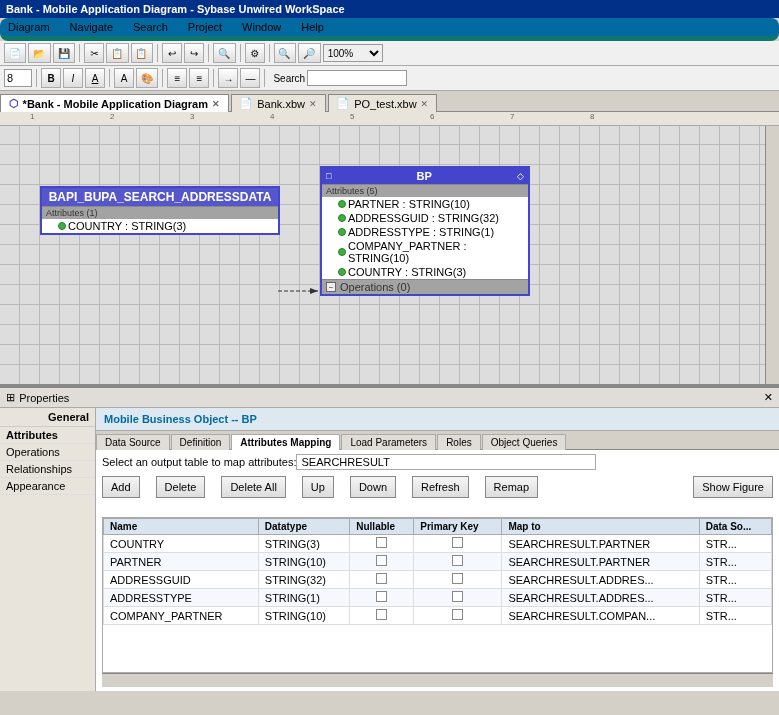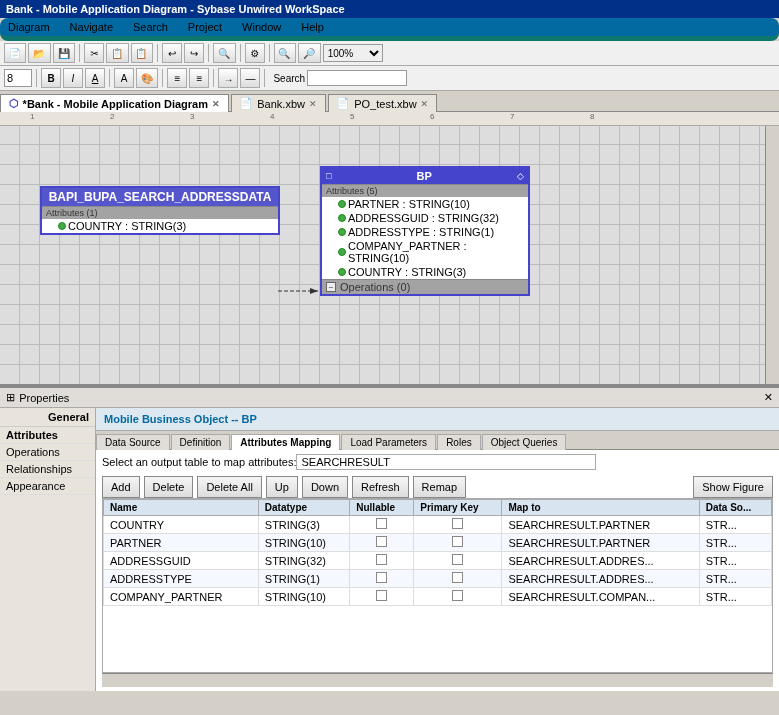--- a/index.html
+++ b/index.html
@@ -292,22 +292,22 @@
       padding: 1px 4px;
       font-size: 11px;
       flex: 1;
       max-width: 300px;
     }
 
     
     .btn-row {
       display: flex;
       align-items: center;
-      margin-bottom: 0;
-      gap: 4px;
+      margin-bottom: 19px;
+      gap: 16px;
     }
     .action-btn {
       border: 1px solid #888;
       background: linear-gradient(to bottom, #f5f5f5, #ddd);
       padding: 2px 8px;
       font-size: 11px;
       cursor: pointer;
       height: 22px;
     }
 

